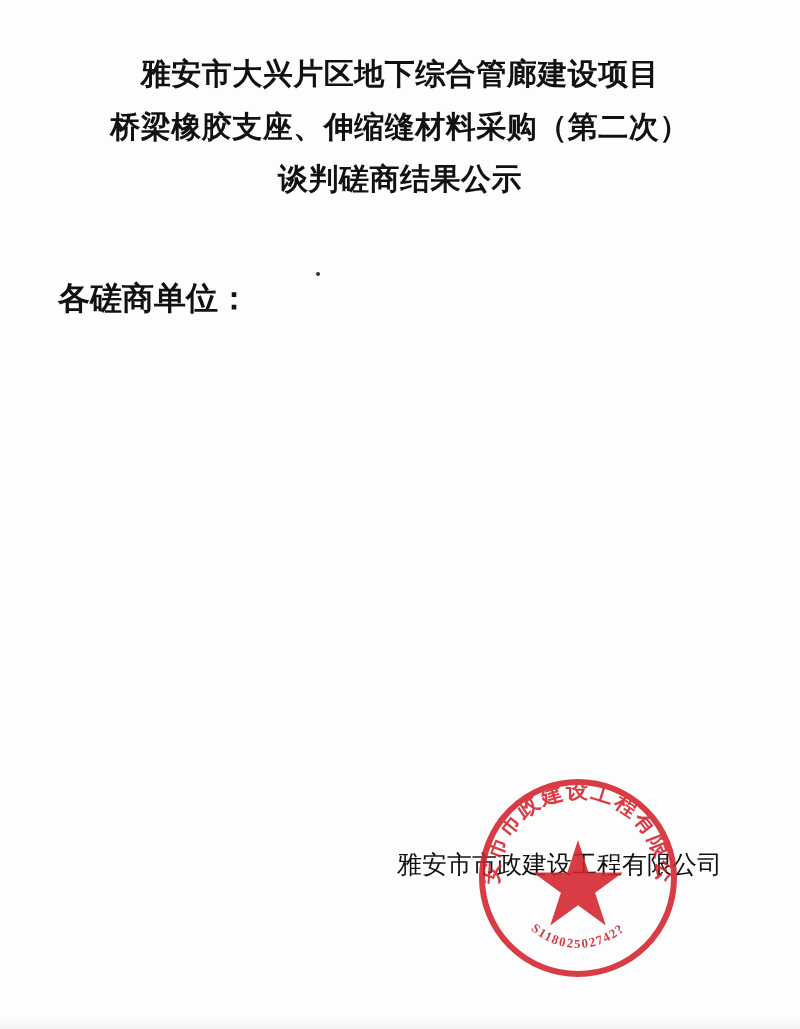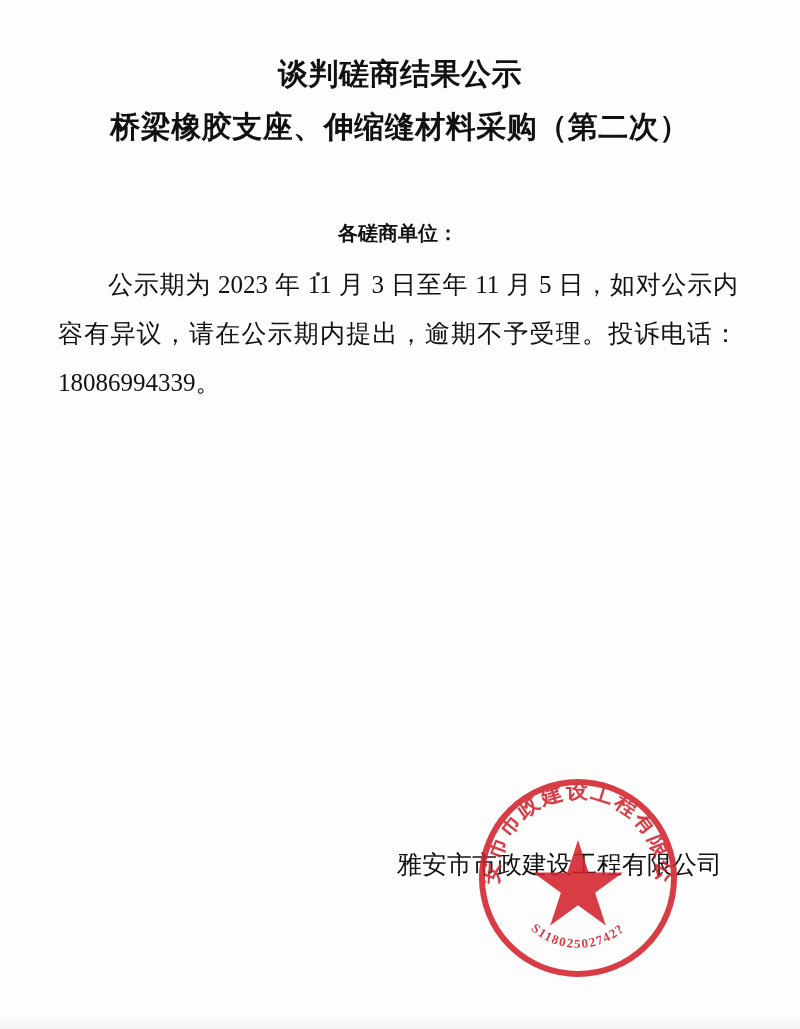--- a/index.html
+++ b/index.html
@@ -47,22 +47,21 @@
   .body-block {
     padding: 0 62px 0 58px;
     margin-top: 60px;
     font-size: 25px;
     line-height: 2.0;
     color: #111111;
   }
   .salutation {
     font-weight: bold;
     margin: 0 0 8px 0;
-    font-size: 20px;
-    text-align: center;
+    font-size: 32px;
   }
   p.para {
     margin: 0;
     text-indent: 2em;
     text-align: justify;
     text-justify: inter-ideograph;
     font-size: 25px;
     line-height: 1.95;
   }
   .sign-block {
@@ -108,29 +107,29 @@
     height: 16px;
     background: linear-gradient(to bottom, #ffffff, #f2f2f2);
   }
 </style>
 </head>
 <body>
 
 <div class="page">
 
   <h1 class="doc-title">
+    <span class="title-line">雅安市大兴片区地下综合管廊建设项目</span>
+    <span class="title-line">桥梁橡胶支座、伸缩缝材料采购（第二次）</span>
     <span class="title-line">谈判磋商结果公示</span>
-    <span class="title-line">桥梁橡胶支座、伸缩缝材料采购（第二次）</span>
   </h1>
 
   <div class="dot-mark"></div>
 
   <div class="body-block">
     <div class="salutation">各磋商单位：</div>
-    <p class="para">公示期为 2023 年 11 月 3 日至年 11 月 5 日，如对公示内容有异议，请在公示期内提出，逾期不予受理。投诉电话：18086994339。</p>
   </div>
 
   <div class="sign-block">
     <span class="sign-name">雅安市市政建设工程有限公司</span>
   </div>
 
   <div class="seal">
     <svg width="212" height="212" viewBox="0 0 212 212" xmlns="http://www.w3.org/2000/svg">
       <defs>
         <path id="arcPath" d="M 26 106 A 80 80 0 0 1 186 106" fill="none"></path>

